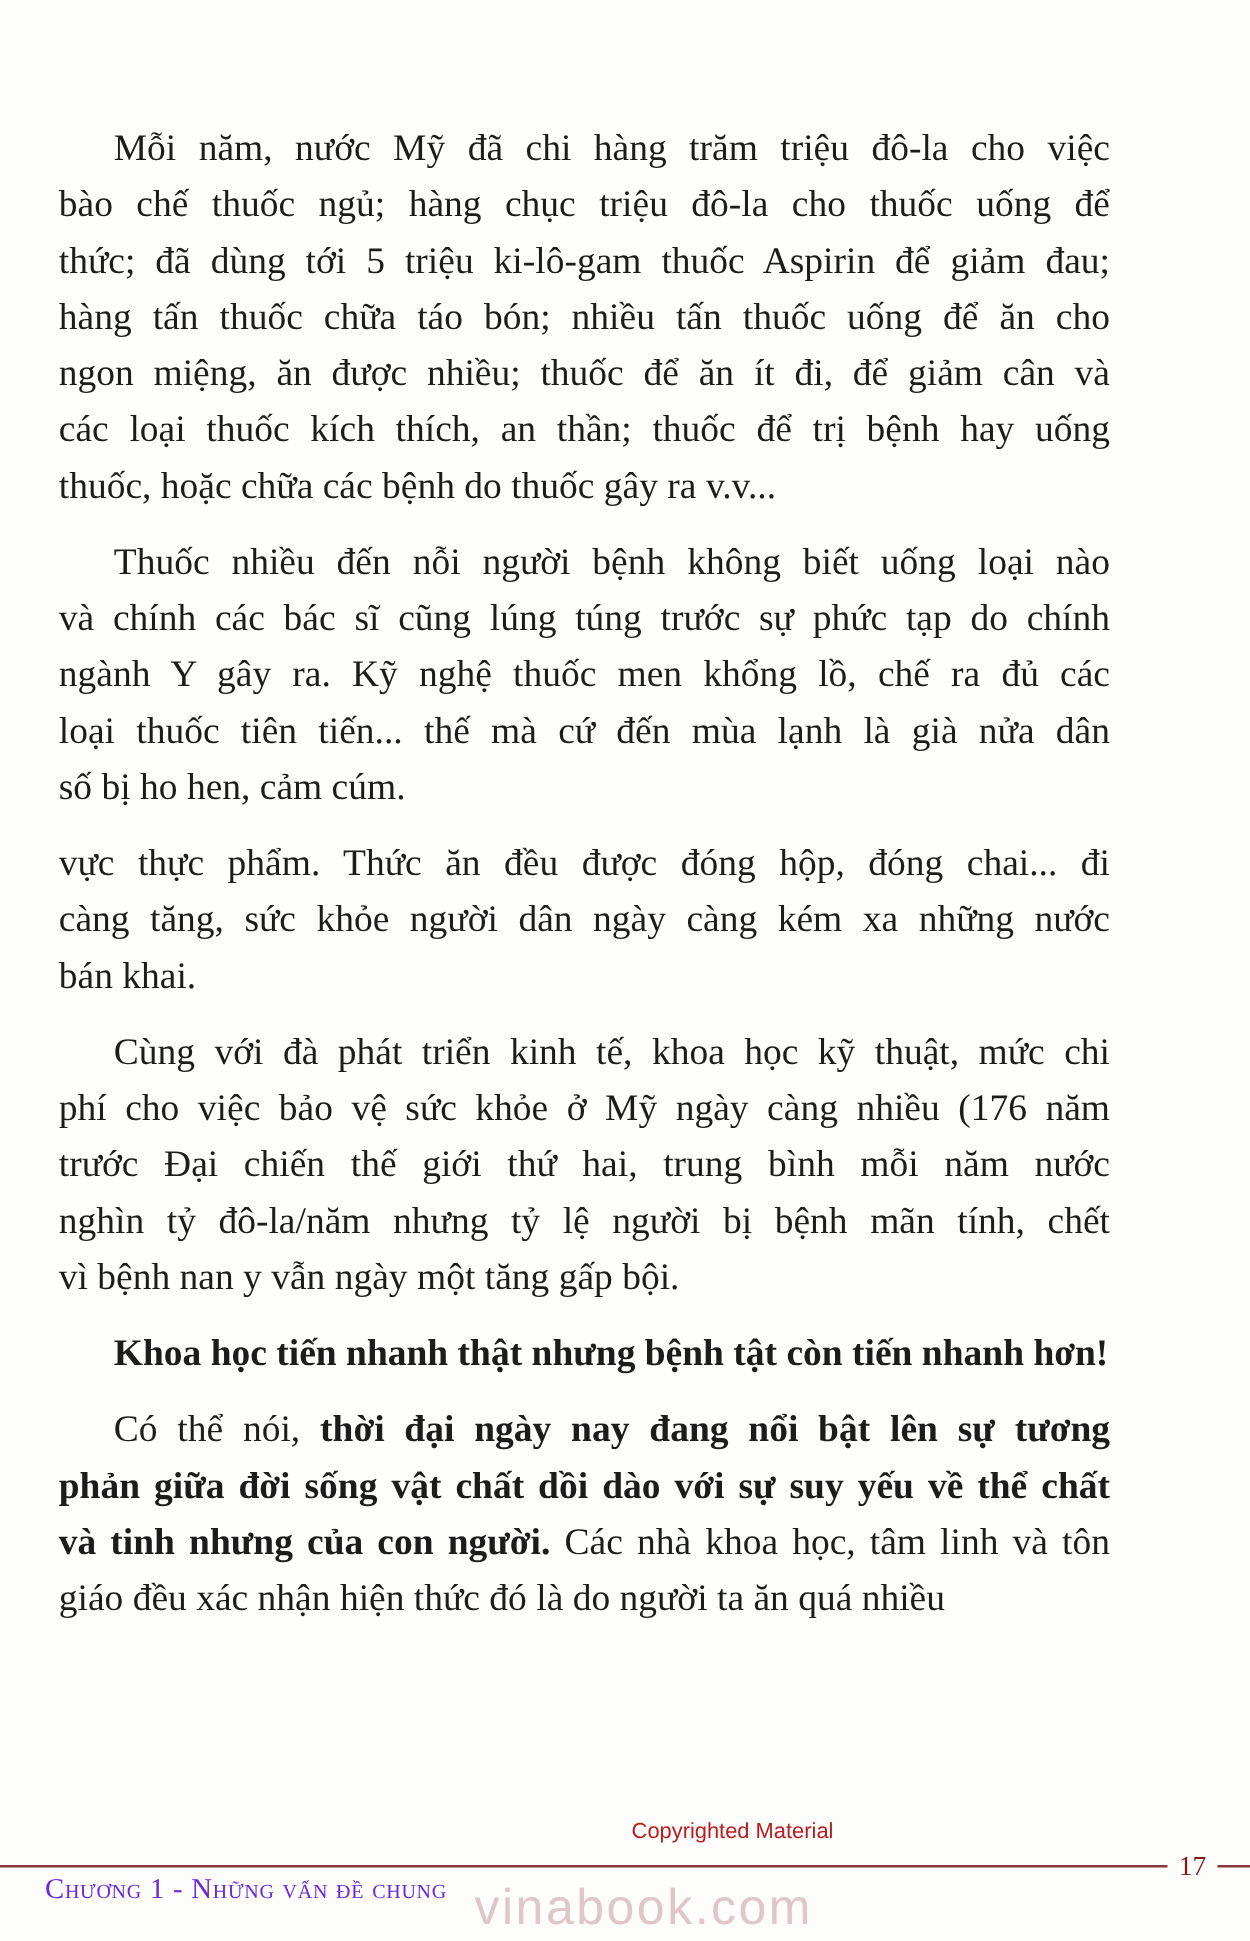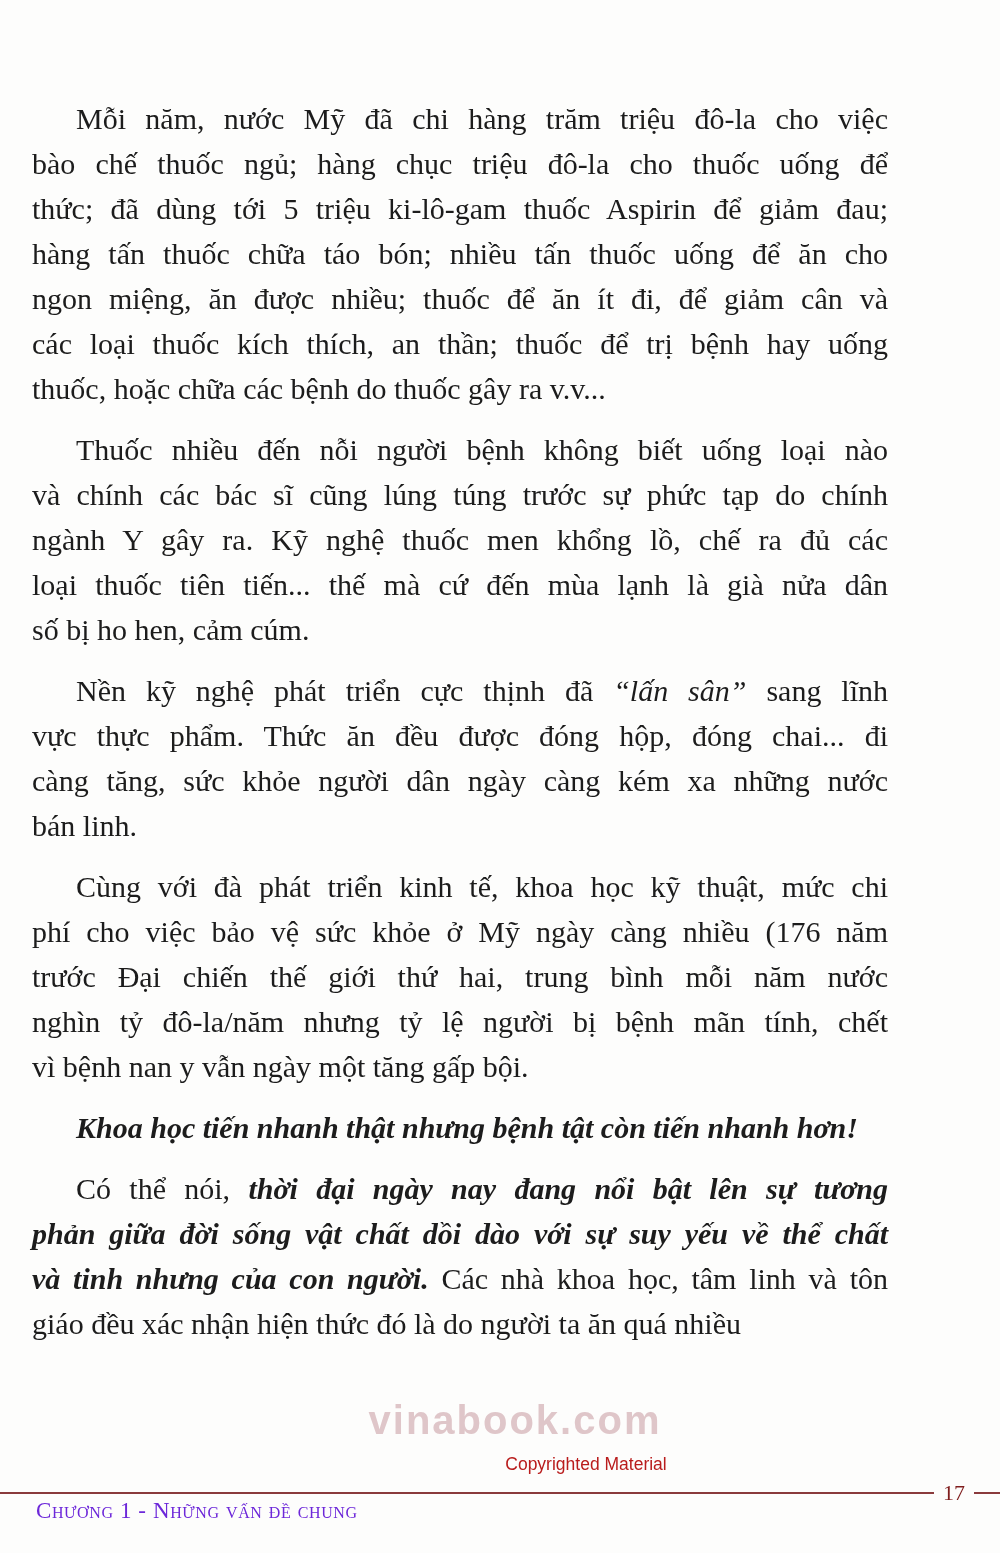--- a/index.html
+++ b/index.html
@@ -9,39 +9,39 @@
     background:#fdfdfc;
     font-family:"Liberation Serif", serif;
     color:#1c1c1c;
     overflow:hidden;
   }
   .text-block{
     position:absolute;
     left:32px;top:96px;
     width:856px;
   }
-  .para{margin:0 0 16px 0;}
+  .para{margin:0 0 16px 15px;}
   .ln{
     font-size:30px;
     line-height:45px;
     text-align:justify;
     text-align-last:justify;
     text-justify:inter-word;
     white-space:normal;
   }
   .ln.in{text-indent:44px;}
   .ln.lst{text-align-last:left;}
   .i{font-style:italic;}
-  .bi{font-style:italic;font-weight:bold;}
+  .bi{font-weight:bold;}
   .watermark{
     position:absolute;
-    top:1398px;left:515px;
+    top:1504px;left:515px;
     transform:translateX(-50%);
     font-family:"Liberation Sans", sans-serif;
-    font-weight:bold;
+    font-weight:normal;
     font-size:40px;
     letter-spacing:2px;
     color:#c79aa0;
     opacity:0.55;
     z-index:1;
   }
   .rule{
     position:absolute;
     top:1477px;left:0;right:0;
     height:32px;
@@ -97,24 +97,23 @@
 
     <div class="para">
       <div class="ln in"><span>Thuốc nhiều đến nỗi người bệnh không biết uống loại nào</span></div>
       <div class="ln"><span>và chính các bác sĩ cũng lúng túng trước sự phức tạp do chính</span></div>
       <div class="ln"><span>ngành Y gây ra. Kỹ nghệ thuốc men khổng lồ, chế ra đủ các</span></div>
       <div class="ln"><span>loại thuốc tiên tiến... thế mà cứ đến mùa lạnh là già nửa dân</span></div>
       <div class="ln lst"><span>số bị ho hen, cảm cúm.</span></div>
     </div>
 
     <div class="para">
-      <div class="ln in"><span>Nền kỹ nghệ phát triển cực thịnh đã </span><span class="i">“lấn sân”</span><span> sang lĩnh</span></div>
       <div class="ln"><span>vực thực phẩm. Thức ăn đều được đóng hộp, đóng chai... đi</span></div>
       <div class="ln"><span>càng tăng, sức khỏe người dân ngày càng kém xa những nước</span></div>
-      <div class="ln lst"><span>bán linh.</span></div>
+      <div class="ln lst"><span>bán khai.</span></div>
     </div>
 
     <div class="para">
       <div class="ln in"><span>Cùng với đà phát triển kinh tế, khoa học kỹ thuật, mức chi</span></div>
       <div class="ln"><span>phí cho việc bảo vệ sức khỏe ở Mỹ ngày càng nhiều (176 năm</span></div>
       <div class="ln"><span>trước Đại chiến thế giới thứ hai, trung bình mỗi năm nước</span></div>
       <div class="ln"><span>nghìn tỷ đô-la/năm nhưng tỷ lệ người bị bệnh mãn tính, chết</span></div>
       <div class="ln lst"><span>vì bệnh nan y vẫn ngày một tăng gấp bội.</span></div>
     </div>
 

